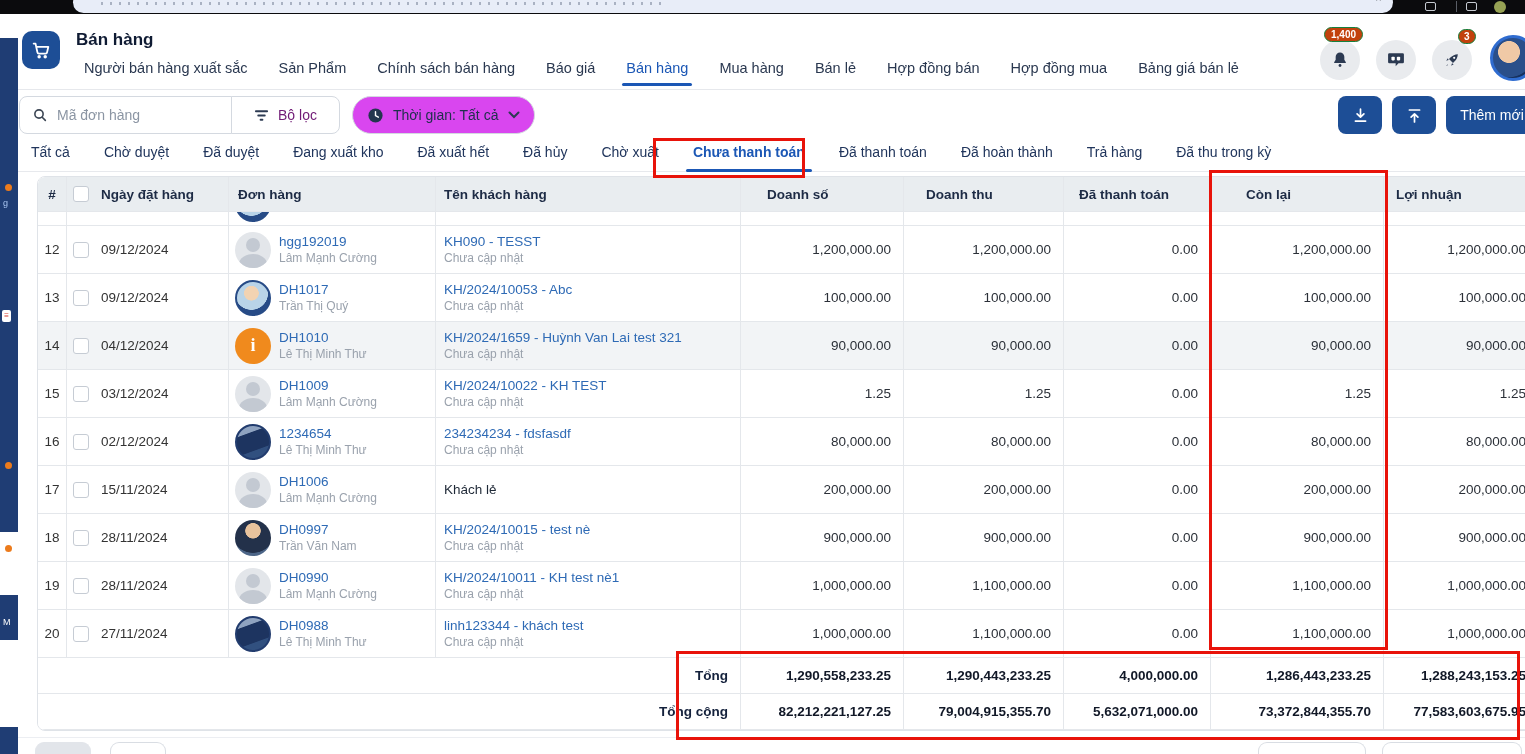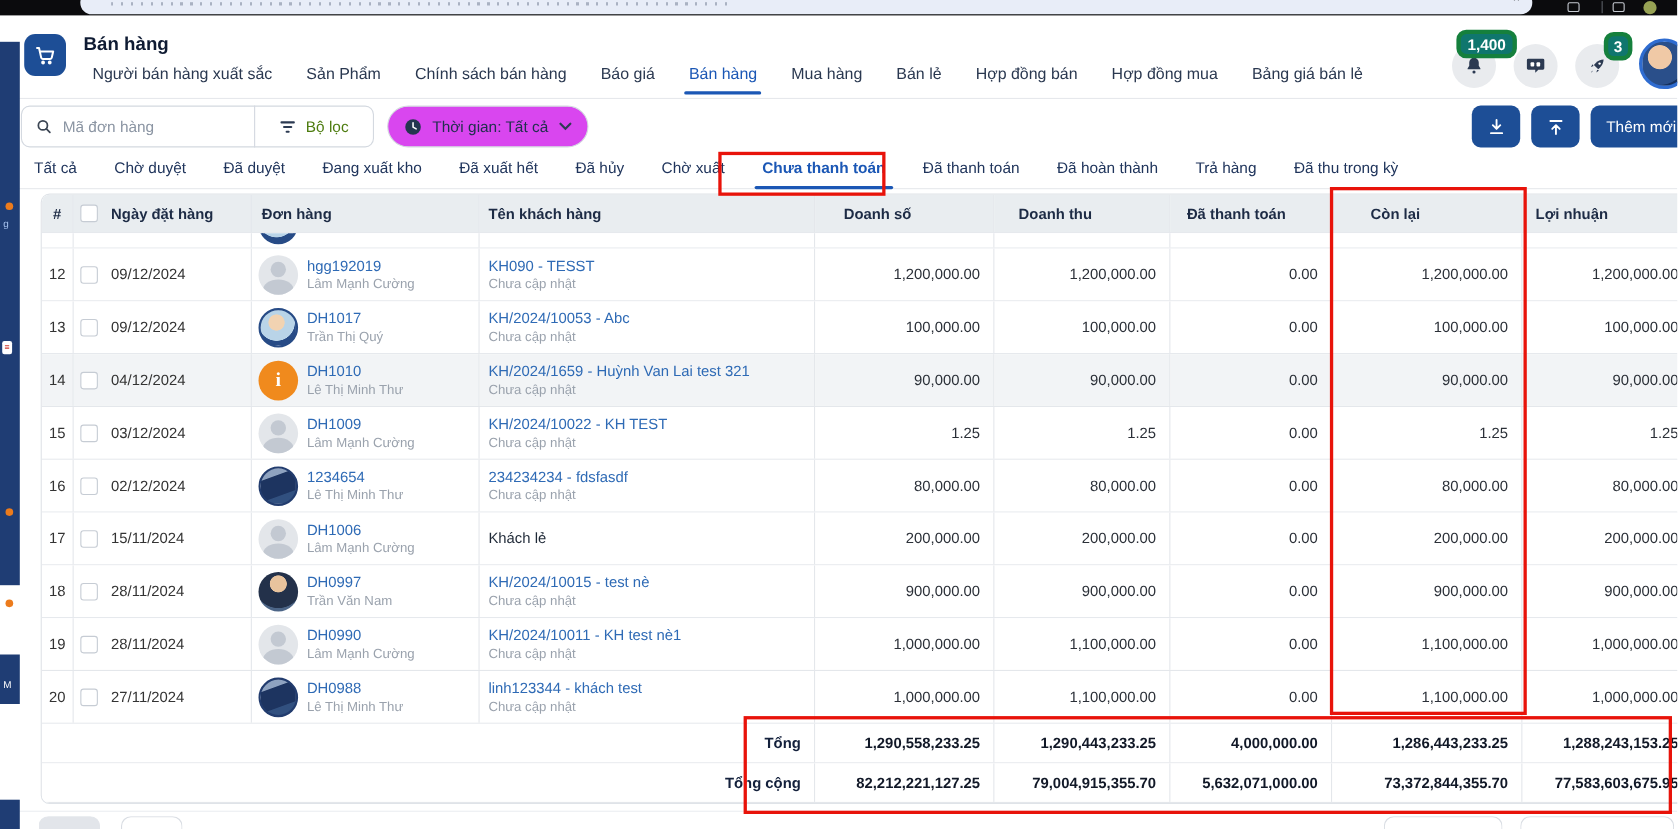--- a/index.html
+++ b/index.html
@@ -26,29 +26,29 @@
 
   
   .app-header { position:absolute; left:0; top:14px; width:1525px; height:76px; background:#fff; border-bottom:1px solid #e6e8ec; }
   .cart-btn { position:absolute; left:22px; top:17px; width:38px; height:38px; border-radius:10px; background:#1d4e96; display:flex; align-items:center; justify-content:center; }
   .page-title { position:absolute; left:76px; top:16px; font-size:17px; font-weight:bold; color:#0f1b33; }
   .module-nav { position:absolute; left:84px; top:46px; display:flex; gap:31px; }
   .nav-item { position:relative; font-size:14.5px; color:#2a3850; cursor:pointer; padding-bottom:10px; white-space:nowrap; }
   .nav-item[data-active="true"] { color:#1b57b5; }
   .nav-item[data-active="true"]::after { content:""; position:absolute; left:-4px; right:-4px; bottom:0; height:3px; background:#1b57b5; border-radius:2px; }
   .hdr-circle { position:absolute; top:26px; width:40px; height:40px; border-radius:50%; background:#e9ebee; display:flex; align-items:center; justify-content:center; }
-  .badge-pill { position:absolute; z-index:3; background:#0f766e; color:#fff; border:4px solid #15803d; border-radius:9px; font-size:14px; font-weight:bold; padding:1px 6px; }
+  .badge-pill { position:absolute; z-index:3; background:#c2410c; color:#fff; border:1px solid #15803d; border-radius:9px; font-size:10px; font-weight:bold; padding:1px 6px; }
   .hdr-avatar { position:absolute; left:1490px; top:21px; width:46px; height:46px; border-radius:50%; border:3px solid #2f6cd0; background:radial-gradient(circle at 40% 35%, #f0c9a6 0 30%, #2a4f8a 32% 70%, #16315e 72%); }
 
   
   .toolbar { position:absolute; left:0; top:96px; width:1525px; height:38px; }
   .search-box { position:absolute; left:19px; top:0; width:213px; height:38px; border:1px solid #d4d9e0; border-radius:8px 0 0 8px; display:flex; align-items:center; padding-left:12px; gap:9px; background:#fff; }
   .search-box input { border:none; outline:none; font-size:14px; width:150px; color:#333; background:transparent; font-family:inherit; }
   .search-box input::placeholder { color:#8b95a3; }
-  .filter-btn { position:absolute; left:231px; top:0; width:109px; height:38px; border:1px solid #d4d9e0; border-radius:0 8px 8px 0; display:flex; align-items:center; justify-content:center; gap:9px; background:#fff; font-size:14px; color:#4d7c0f; cursor:pointer; }
+  .filter-btn { position:absolute; left:231px; top:0; width:109px; height:38px; border:1px solid #d4d9e0; border-radius:0 8px 8px 0; display:flex; align-items:center; justify-content:center; gap:9px; background:#fff; font-size:14px; color:#701a75; cursor:pointer; }
   .time-pill { position:absolute; left:352px; top:0; width:183px; height:38px; border:1px solid #d4d9e0; border-radius:19px; display:flex; align-items:center; padding:0 14px; gap:9px; background:#d946ef; font-size:14px; color:#20304d; cursor:pointer; }
   .time-pill .chev { margin-left:auto; }
   .sq-btn { position:absolute; top:0; width:44px; height:38px; border-radius:8px; background:#1d4e96; display:flex; align-items:center; justify-content:center; cursor:pointer; }
   .add-btn { position:absolute; left:1446px; top:0; width:92px; height:38px; border-radius:8px; background:#1d4e96; color:#fff; font-size:14px; display:flex; align-items:center; justify-content:center; cursor:pointer; }
 
   
   .status-tabs { position:absolute; left:14px; top:140px; width:1511px; height:32px; display:flex; border-bottom:1px solid #e7e9ed; }
   .stab { position:relative; padding:4px 17px 10px; font-size:14px; color:#20355c; white-space:nowrap; cursor:pointer; }
   .stab[data-active="true"] { color:#1b57b5; font-weight:bold; }
   .stab[data-active="true"]::after { content:""; position:absolute; left:10px; right:10px; bottom:-1px; height:3px; background:#1b57b5; border-radius:2px; }

